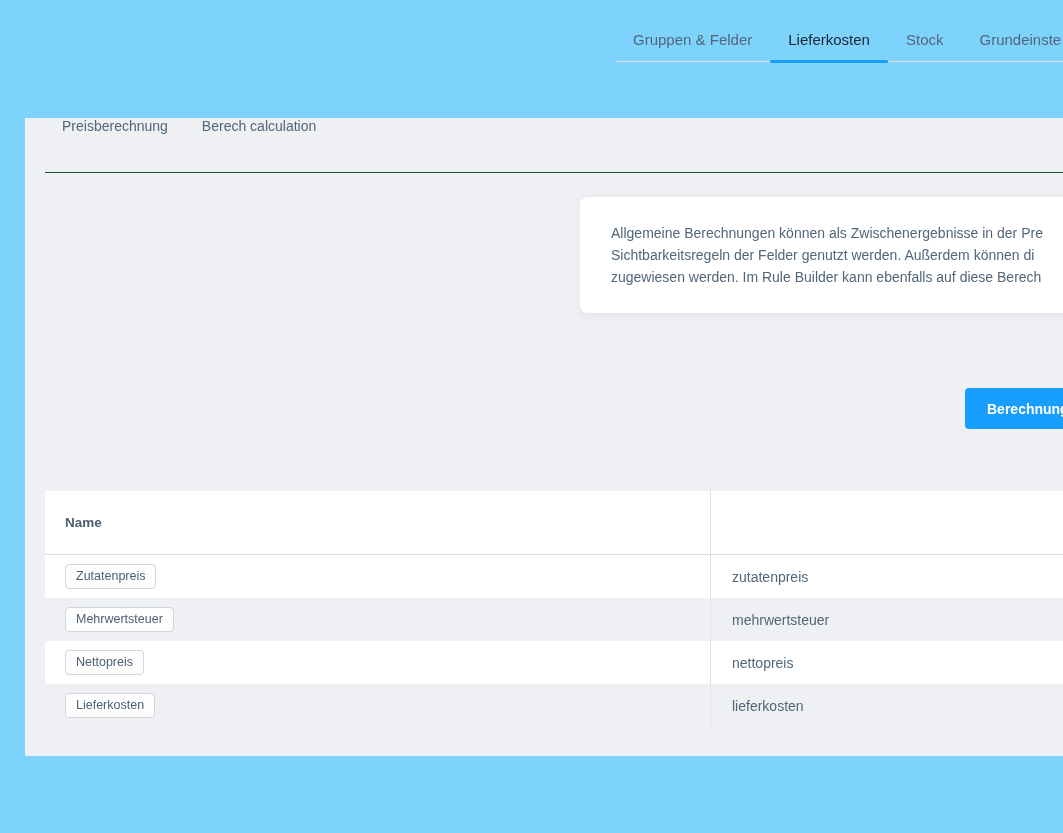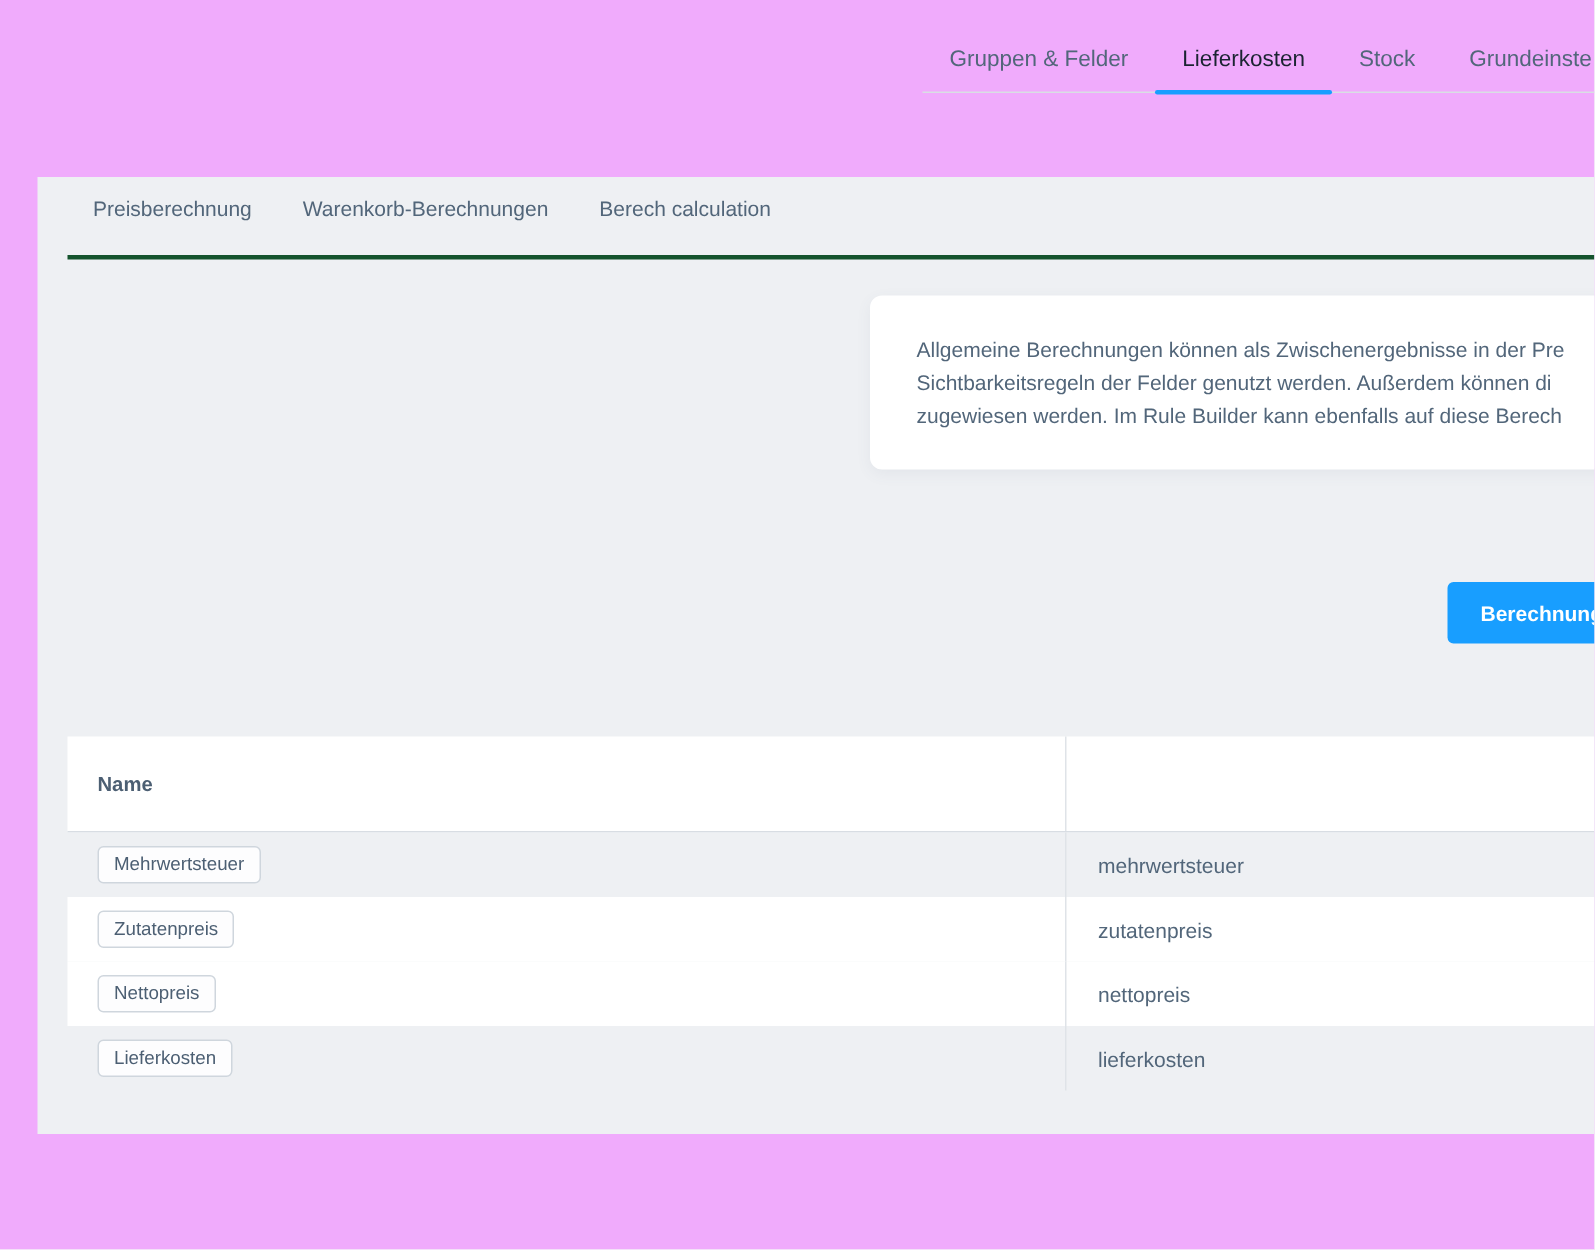--- a/index.html
+++ b/index.html
@@ -7,21 +7,21 @@
   body {
     font-family: "Liberation Sans", "DejaVu Sans", sans-serif;
     background: #f9fafb;
     -webkit-font-smoothing: antialiased;
   }
   .viewport {
     position: relative;
     width: 1063px;
     height: 833px;
     overflow: hidden;
-    background: #f0abfc;
+    background: #7dd3fc;
   }
 
   
   .top-tabs {
     position: absolute;
     left: 615px; top: 0;
     width: 640px; height: 62px;
     border-bottom: 1px solid #d9dee4;
     display: flex;
     align-items: flex-end;
@@ -50,23 +50,23 @@
     left: 25px; top: 118px; right: 0;
     height: 638px;
     background: #eef0f3;
   }
 
   
   .sub-tabs {
     position: absolute;
     left: 20px; top: 0; right: 0;
     height: 55px;
-    border-bottom: 3px solid #14532d;
-    display: flex;
-    align-items: center;
+    border-bottom: 1px solid #14532d;
+    display: flex;
+    align-items: flex-start;
   }
   .sub-tab {
     position: relative;
     padding: 0 17px 10px;
     font-size: 14px;
     color: #52667a;
     cursor: pointer;
     white-space: nowrap;
   }
   .sub-tab.active { color: #242f3d; }
@@ -173,49 +173,48 @@
     <div class="top-tab">Gruppen &amp; Felder</div>
     <div class="top-tab active">Lieferkosten</div>
     <div class="top-tab">Stock</div>
     <div class="top-tab">Grundeinste</div>
   </nav>
 
   <main class="panel">
 
     <nav class="sub-tabs">
       <div class="sub-tab">Preisberechnung</div>
-      <div class="sub-tab">Warenkorb-Berechnungen</div>
       <div class="sub-tab">Berech calculation</div>
     </nav>
 
     <section class="info-card">
       <div class="line">Allgemeine Berechnungen können als Zwischenergebnisse in der Pre</div>
       <div class="line">Sichtbarkeitsregeln der Felder genutzt werden. Außerdem können di</div>
       <div class="line">zugewiesen werden. Im Rule Builder kann ebenfalls auf diese Berech</div>
     </section>
 
     <button class="add-button">Berechnung</button>
 
     <section class="table">
       <div class="thead">
         <div class="th col-name">Name</div>
       </div>
 
+      <div class="trow odd">
+        <div class="td col-name">
+          <span class="badge">Zutatenpreis</span>
+        </div>
+        <div class="td col-key">zutatenpreis</div>
+      </div>
+
       <div class="trow even">
         <div class="td col-name">
           <span class="badge">Mehrwertsteuer</span>
         </div>
         <div class="td col-key">mehrwertsteuer</div>
-      </div>
-
-      <div class="trow odd">
-        <div class="td col-name">
-          <span class="badge">Zutatenpreis</span>
-        </div>
-        <div class="td col-key">zutatenpreis</div>
       </div>
 
       <div class="trow odd">
         <div class="td col-name">
           <span class="badge">Nettopreis</span>
         </div>
         <div class="td col-key">nettopreis</div>
       </div>
 
       <div class="trow even">

